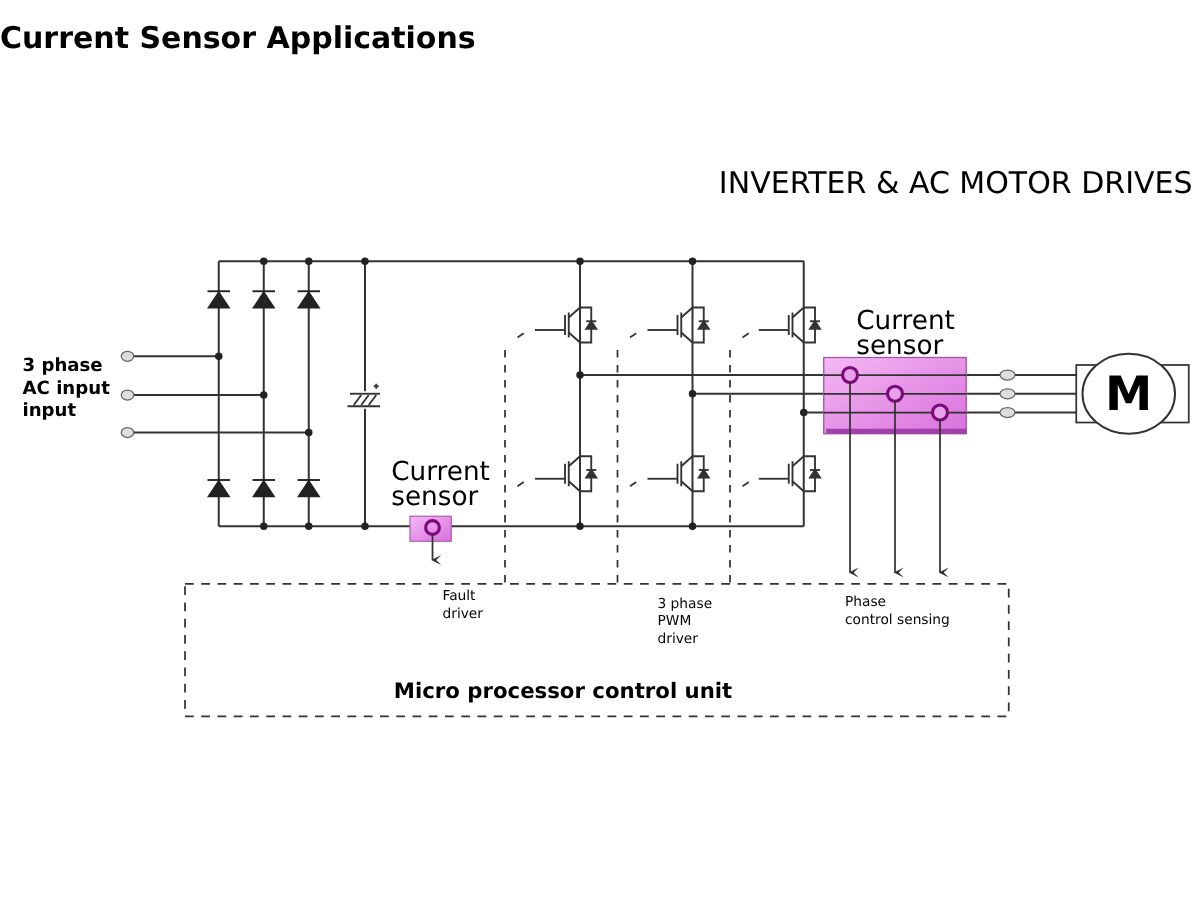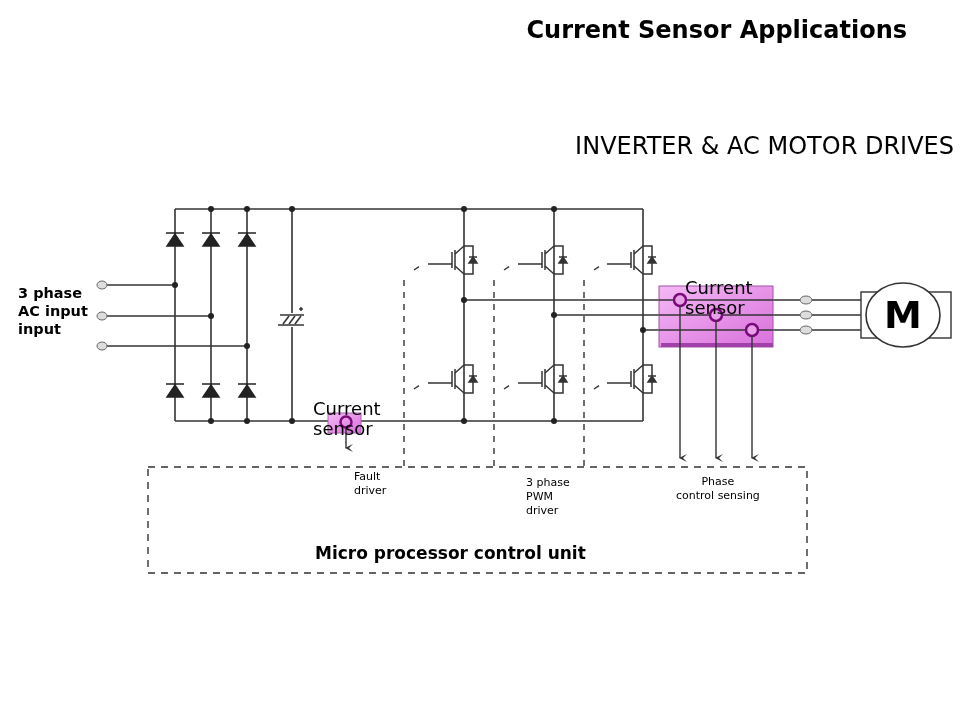--- a/index.html
+++ b/index.html
@@ -1,21 +1,21 @@
 <!DOCTYPE html>
 <html><head>
 <meta charset="utf-8">
 <style>
   html, body { margin: 0; padding: 0; background: #ffffff; }
   body { width: 960px; height: 720px; position: relative; overflow: hidden; font-family: "DejaVu Sans", sans-serif; color: #000; }
-  .title { position: absolute; left: 0; width: 907px; top: 16px; text-align: right; font-weight: bold; font-size: 24px; }
+  .title { position: absolute; left: 0; width: 907px; top: 16px; text-align: left; font-weight: bold; font-size: 24px; }
   .subtitle { position: absolute; left: 0; width: 954px; top: 132px; text-align: right; font-size: 24px; }
   svg { position: absolute; left: 0; top: 0; }
   .lbl-bold { position: absolute; font-weight: bold; font-size: 14.5px; line-height: 18px; }
-  .lbl { position: absolute; font-size: 18px; line-height: 20px; margin-top: 32px; }
+  .lbl { position: absolute; font-size: 21px; line-height: 20px; }
   .lbl-sm { position: absolute; font-size: 11px; line-height: 14px; }
   .mcu { position: absolute; left: 287px; top: 543px; font-weight: bold; font-size: 17px; margin-left: 28px; }
 </style>
 </head>
 <body>
 
 <div class="title">Current Sensor Applications</div>
 <div class="subtitle">INVERTER &amp; AC MOTOR DRIVES</div>
 
 <svg width="960" height="720">
@@ -239,18 +239,18 @@
 
 <div class="lbl-sm" style="left:315px;top:470px;margin-left:39px;">
   <div>Fault</div>
   <div>driver</div>
 </div>
 <div class="lbl-sm" style="left:526px;top:476px;">
   <div>3 phase</div>
   <div>PWM</div>
   <div>driver</div>
 </div>
-<div class="lbl-sm" style="left:676px;top:475px;text-align:center;">
+<div class="lbl-sm" style="left:676px;top:475px;">
   <div>Phase</div>
   <div>control sensing</div>
 </div>
 
 <div class="mcu">Micro processor control unit</div>
 
 </body></html>

